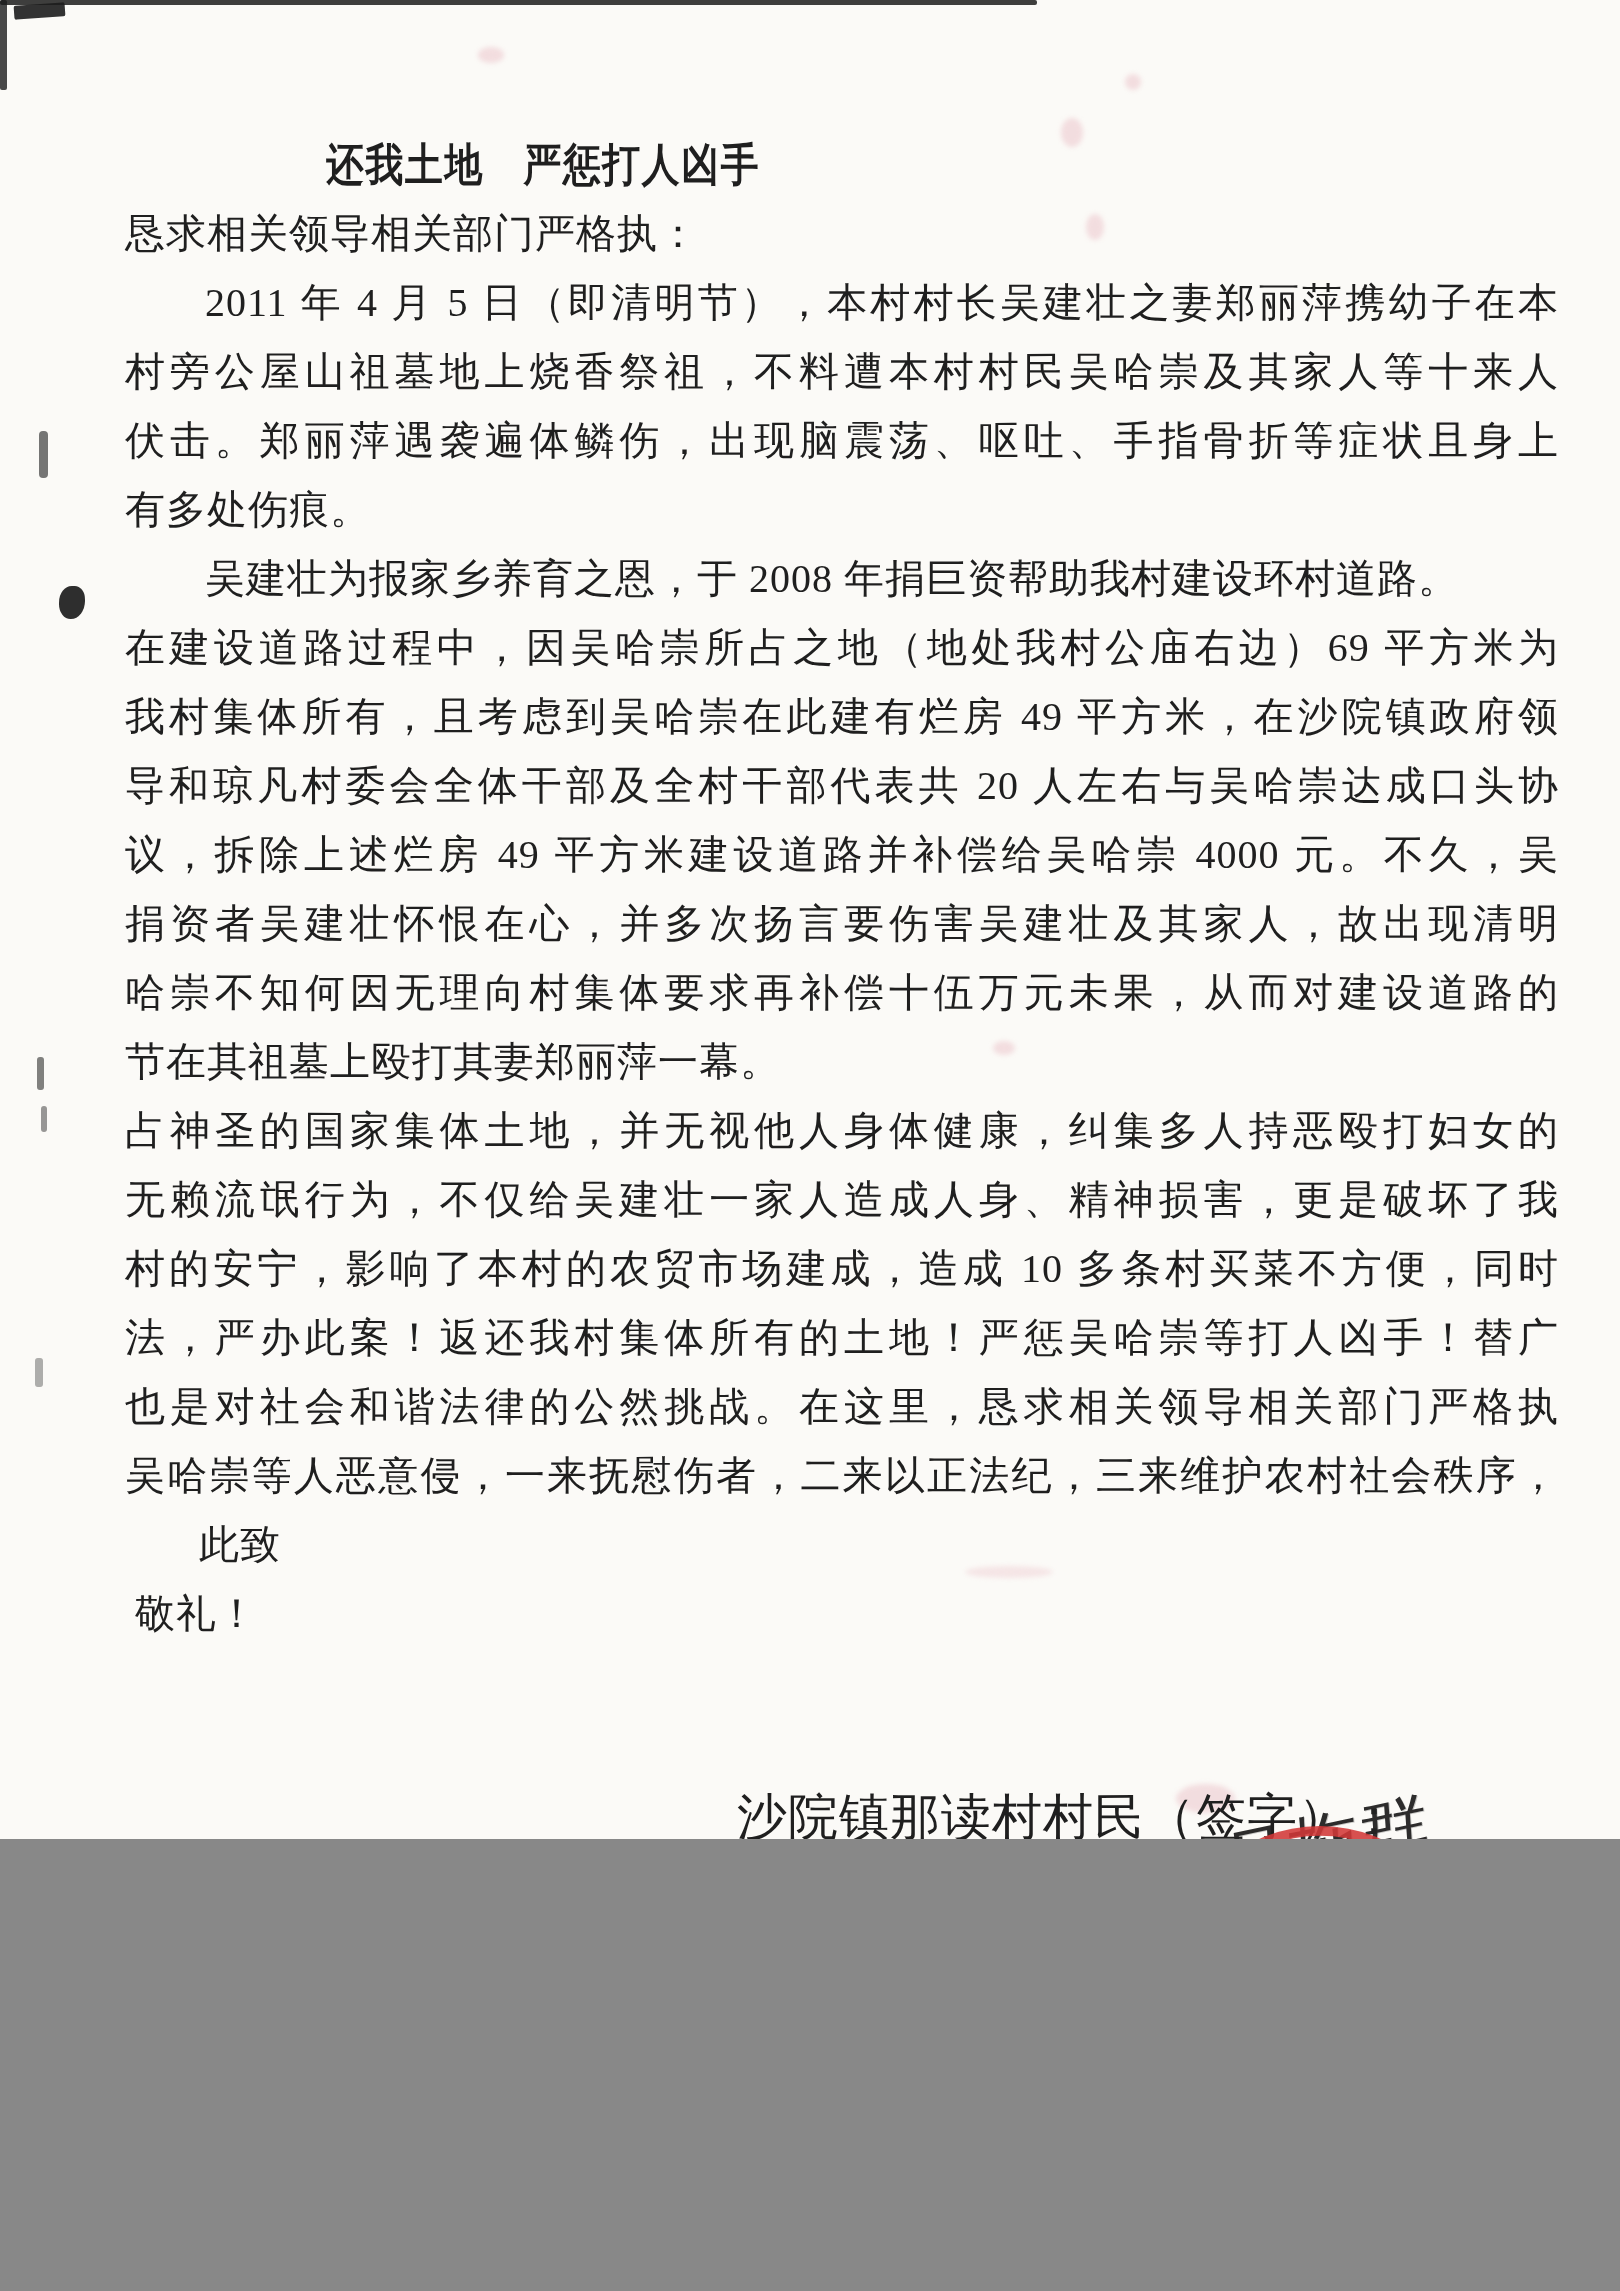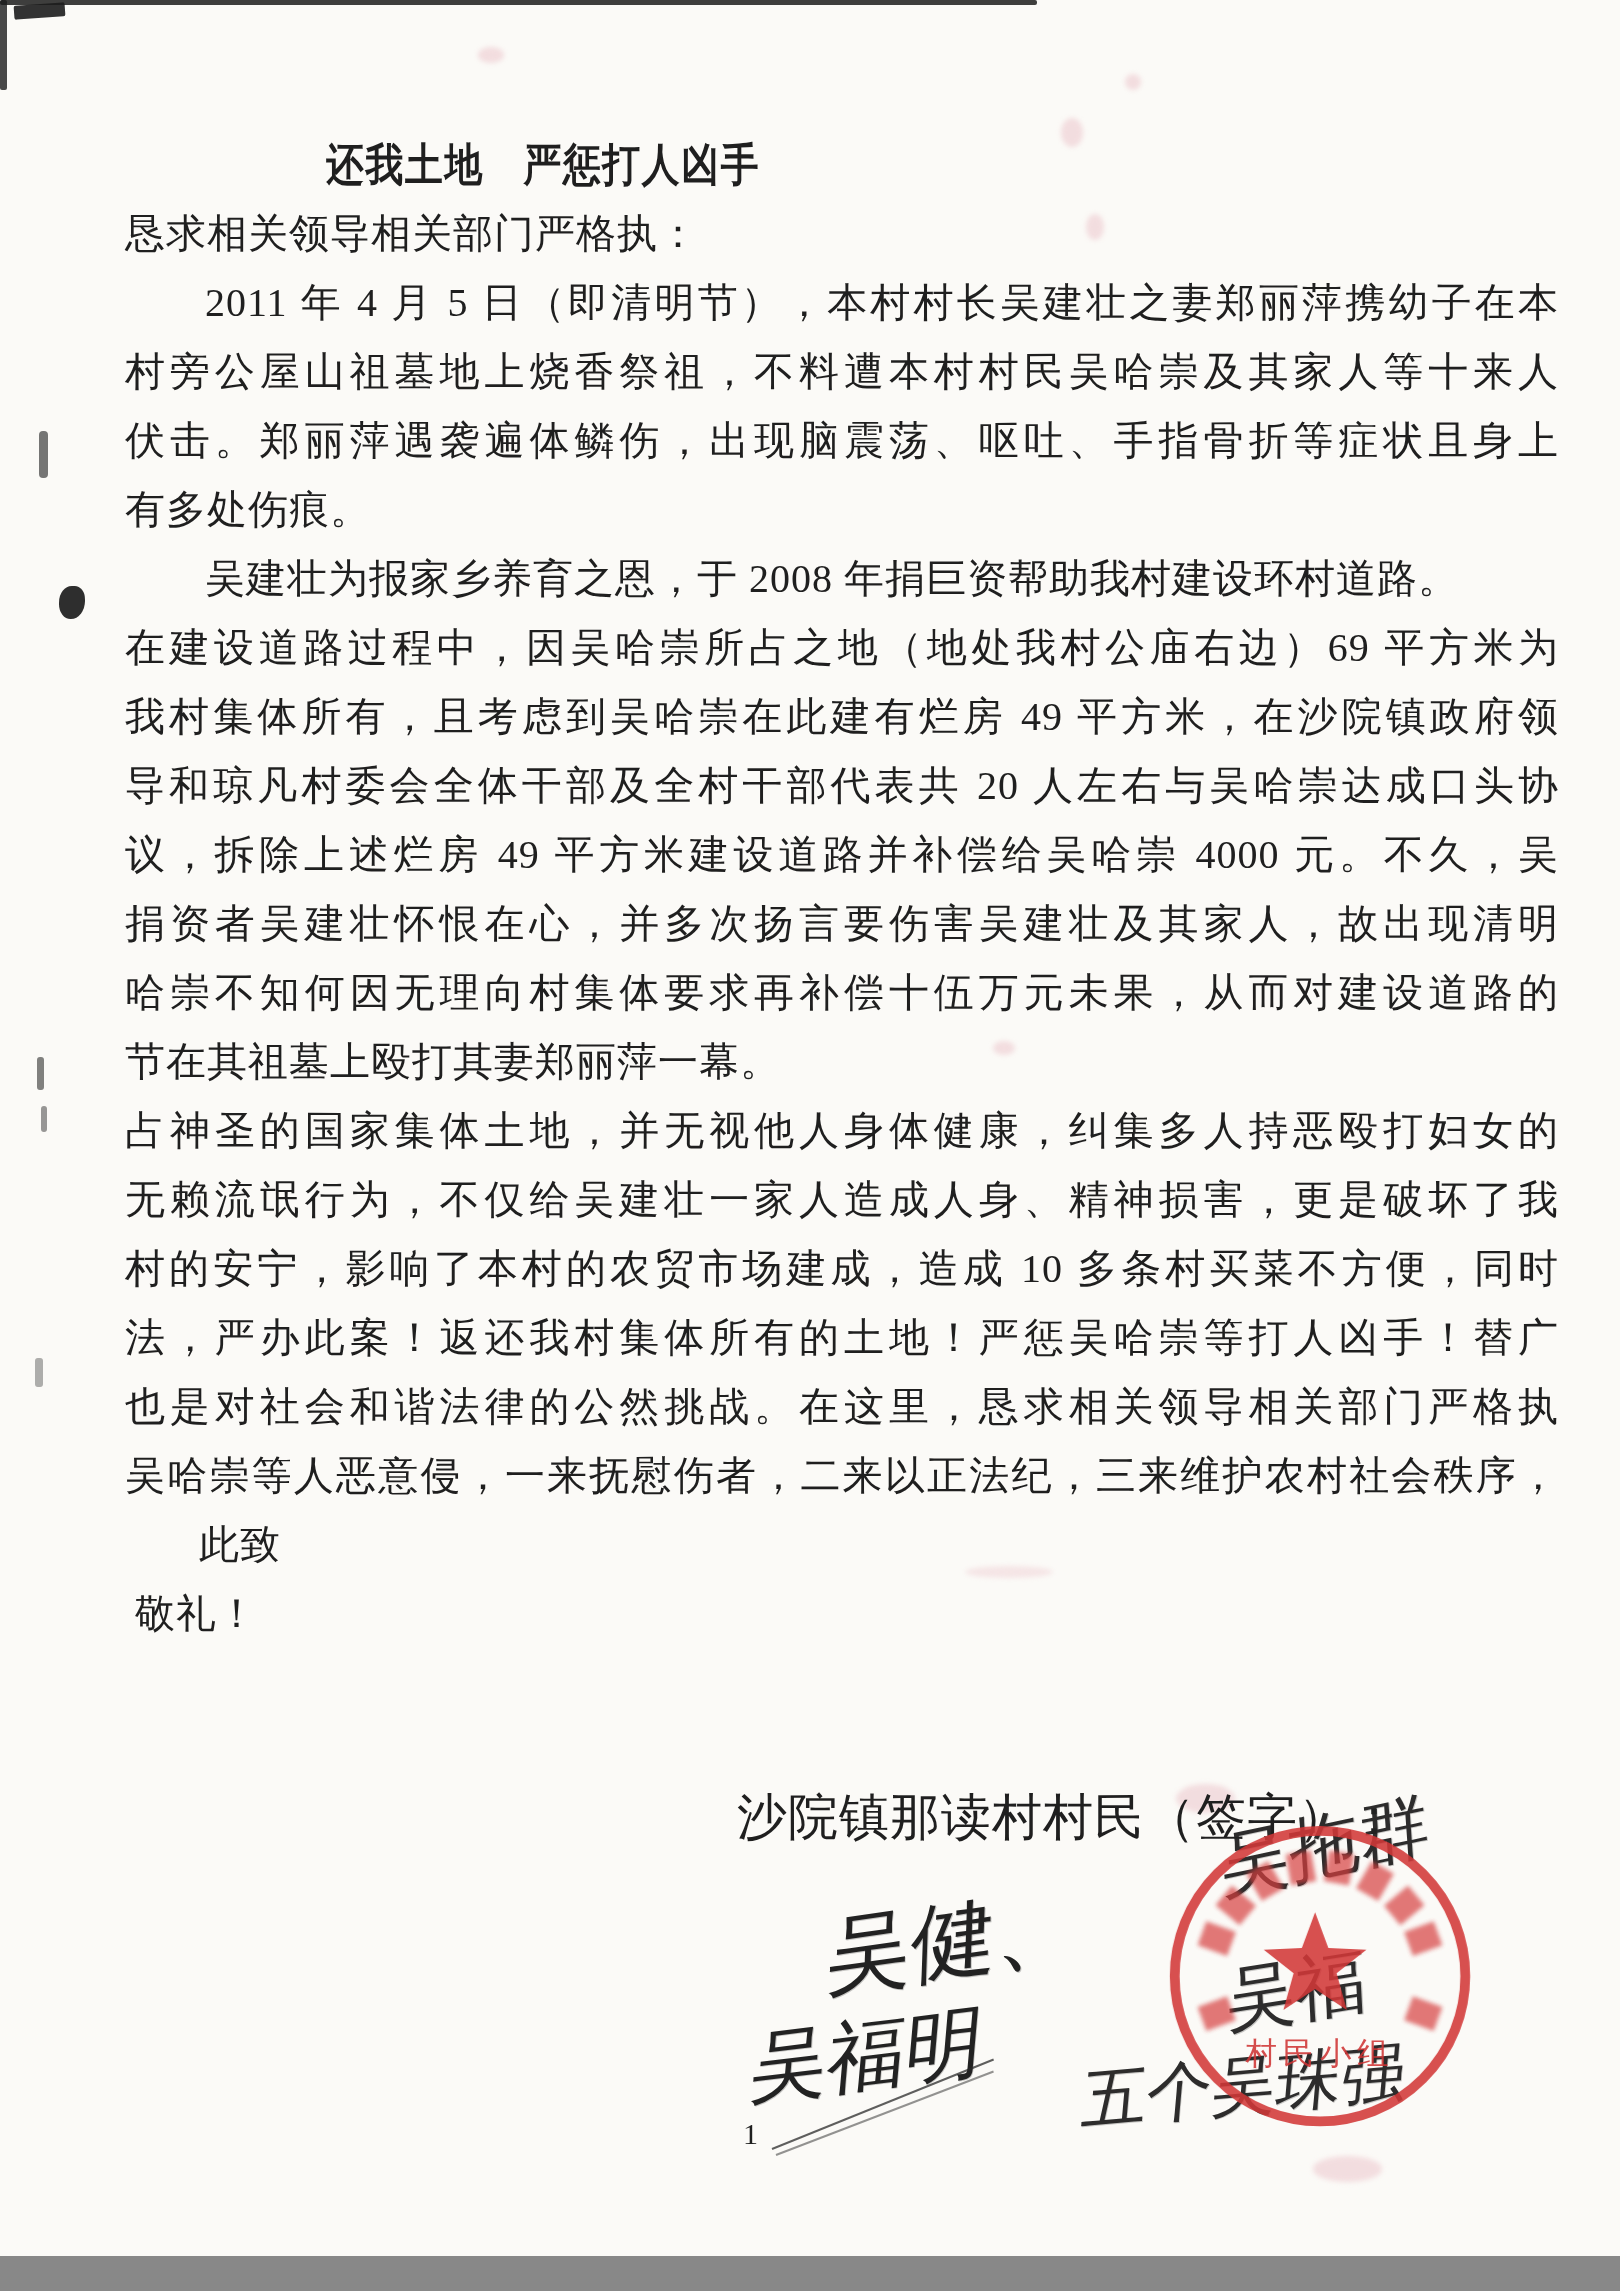--- a/index.html
+++ b/index.html
@@ -1,18 +1,18 @@
 <!DOCTYPE html>
 <html><head>
 <meta charset="utf-8">
 <style>
   html,body{margin:0;padding:0;background:#888;}
   #page{
     position:relative;
-    width:1620px;height:2256px;
+    width:1620px;height:1839px;
     margin:0 auto;
     background:#fbfaf7;
     overflow:hidden;
     font-family:"Liberation Serif","DejaVu Serif",serif;
     color:#1f1f1f;
   }
   
   .speckle{position:absolute;border-radius:50%;filter:blur(2.9px);pointer-events:none;}
   .pink{background:#ecc6cc;opacity:.55;}
   .dark{background:#1c1c1c;border-radius:2px;}

